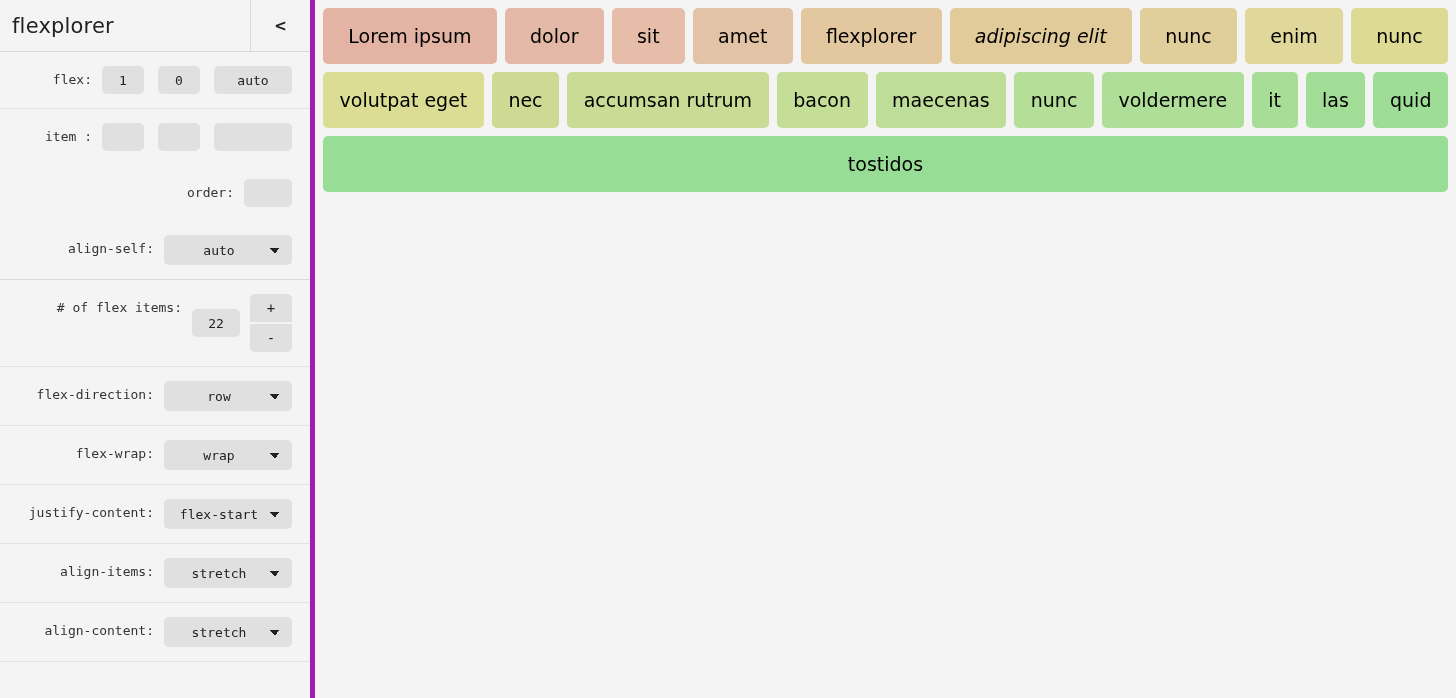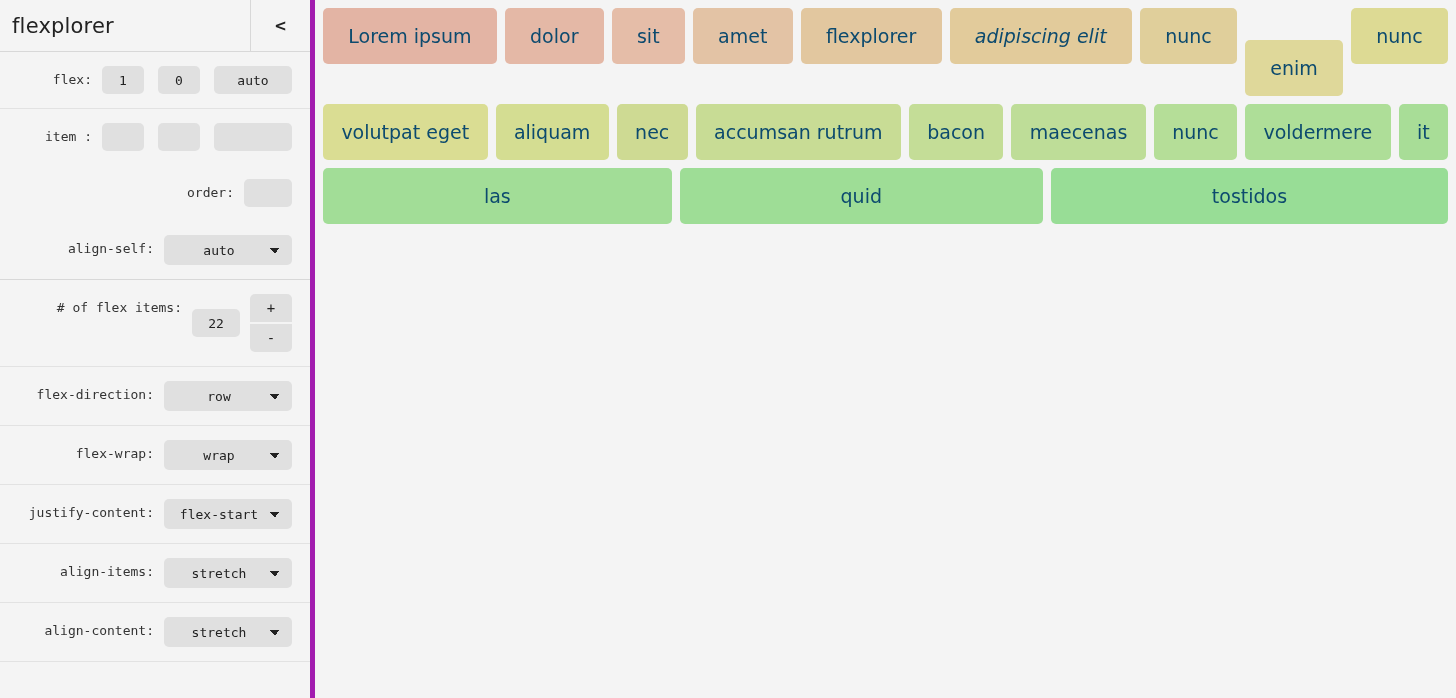--- a/index.html
+++ b/index.html
@@ -163,21 +163,21 @@
   .flex-item {
     flex: 1 0 auto;
     border-radius: 5px;
     display: flex;
     align-items: center;
     justify-content: center;
     height: 56px;
     min-height: 56px;
     font-family: "DejaVu Sans", sans-serif;
     font-size: 19px;
-    color: #0c4a6e;
+    color: #000000;
     padding: 0 16px;
     white-space: nowrap;
     cursor: pointer;
   }
 </style>
 </head>
 <body>
 
 <div id="app">
 
@@ -278,32 +278,29 @@
         </div>
         <div class="flex-item" style="background: rgb(226, 199, 159);">
           <span>flexplorer</span>
         </div>
         <div class="flex-item" style="background: rgb(226, 203, 155); font-style: italic;">
           <span>adipiscing elit</span>
         </div>
         <div class="flex-item" style="background: rgb(224, 207, 155);">
           <span>nunc</span>
         </div>
-        <div class="flex-item" style="background: rgb(223, 216, 154); margin-top: 32px;">
+        <div class="flex-item" style="background: rgb(223, 216, 154);">
           <span>enim</span>
         </div>
         <div class="flex-item" style="background: rgb(221, 218, 148);">
           <span>nunc</span>
         </div>
         <div class="flex-item" style="background: rgb(218, 221, 147);">
           <span>volutpat eget</span>
         </div>
-        <div class="flex-item" style="background: rgb(212, 221, 146);">
-          <span>aliquam</span>
-        </div>
         <div class="flex-item" style="background: rgb(206, 218, 147);">
           <span>nec</span>
         </div>
         <div class="flex-item" style="background: rgb(200, 220, 149);">
           <span>accumsan rutrum</span>
         </div>
         <div class="flex-item" style="background: rgb(196, 221, 151);">
           <span>bacon</span>
         </div>
         <div class="flex-item" style="background: rgb(190, 221, 152);">

